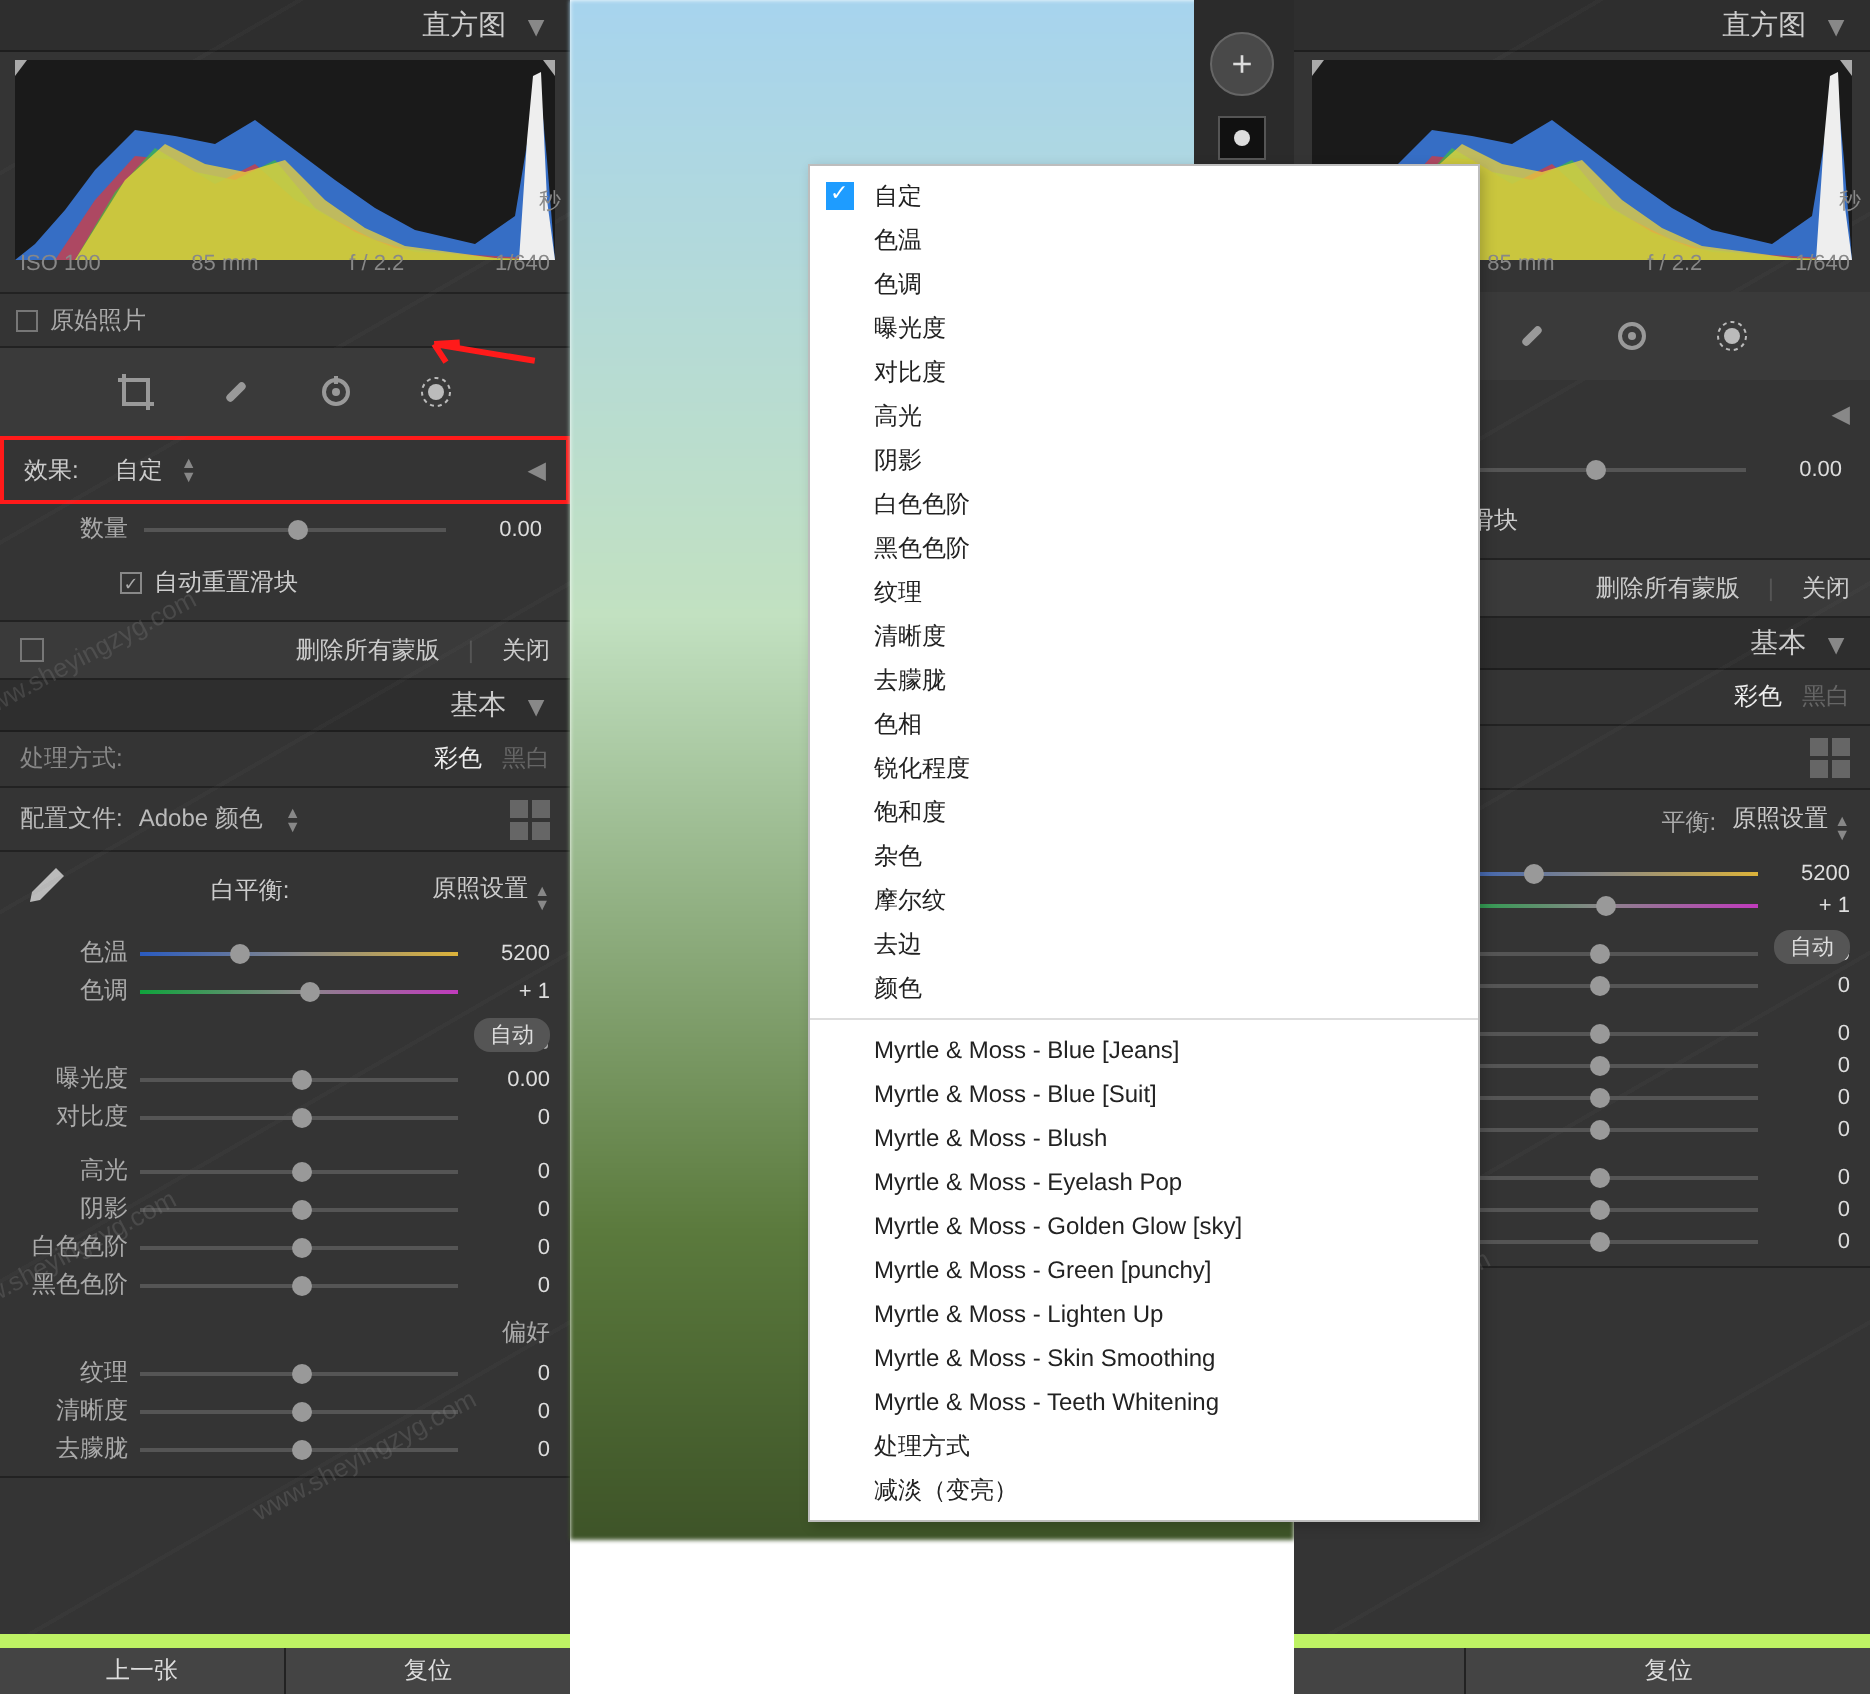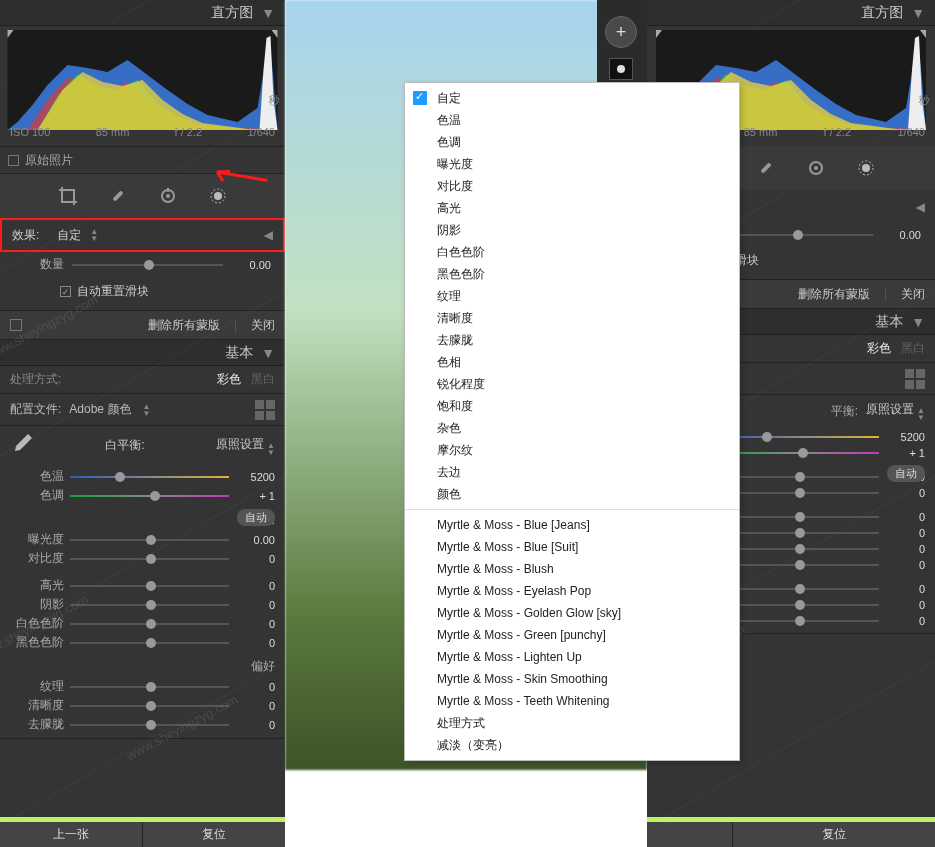--- a/index.html
+++ b/index.html
@@ -69,21 +69,21 @@
   .row-sl .nm { width:54px; text-align:right; color:#aaa; font-size:12px;}
   .row-sl .val { width:40px; text-align:right; color:#ddd; font-size:11px;}
   .row-sl .slider .track.temp {
     background:linear-gradient(90deg,#2a5bc0 0%, #888 50%, #dcb23a 100%);
   }
   .row-sl .slider .track.tint {
     background:linear-gradient(90deg,#0fa33c 0%, #888 50%, #c03bbd 100%);
   }
   .group-h { text-align:right; color:#aaa; padding:6px 0 2px; position:relative;}
   .group-h .auto { position:absolute; right:0; top:4px; color:#ddd; background:#555; border-radius:8px; padding:1px 8px; font-size:11px;}
-  .panel .bottombar { position:absolute; bottom:0; left:0; right:0; height:30px; display:flex; border-top:5px solid #bef264;}
+  .panel .bottombar { position:absolute; bottom:0; left:0; right:0; height:30px; display:flex; border-top:7px solid #bef264;}
   .bottombar .btn { flex:1; background:#444; display:flex; align-items:center; justify-content:center; color:#ddd; border-right:1px solid #222; cursor:pointer;}
   .bottombar .btn:last-child { border-right:none;}
   
   .mid .photo { position:absolute; left:0; right:0; top:0; height:770px; background:linear-gradient(180deg,#a7d4ee 0%, #c2e1c1 40%, #5b7a3d 80%, #3e5428 100%); filter:blur(1px); }
   .mid .bar { position:absolute; top:0; right:0; width:50px; height:84px; background:#2b2b2b; }
   .mid .plus { position:absolute; top:16px; right:10px; width:32px; height:32px; border-radius:50%; background:#494949; border:1px solid #666; display:flex; align-items:center; justify-content:center; color:#ddd; font-size:18px; cursor:pointer;}
   .mid .spot { position:absolute; top:58px; right:14px; width:24px; height:22px; background:#111; border:1px solid #555; }
   .mid .spot::after { content:""; position:absolute; top:6px; left:7px; width:8px; height:8px; border-radius:50%; background:#ddd; }
   
   .menu { position:absolute; top:82px; left:404px; width:336px; background:#fff; border:1px solid #bdbdbd; box-shadow:2px 2px 6px rgba(0,0,0,0.2); z-index:10; padding:4px 0; max-height:760px; overflow:hidden;}

